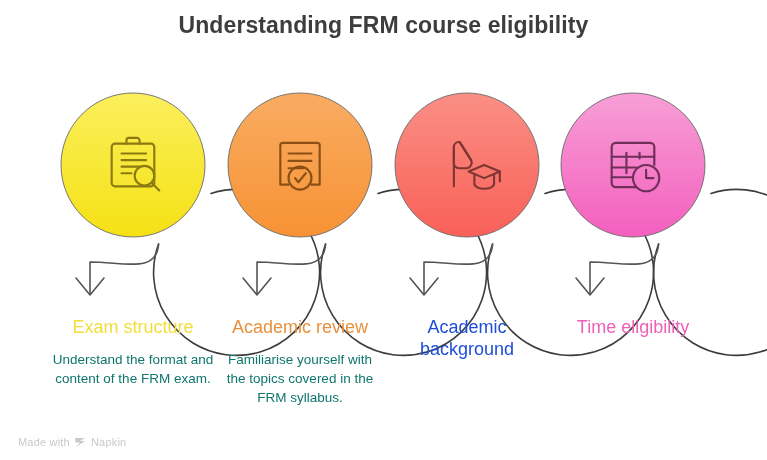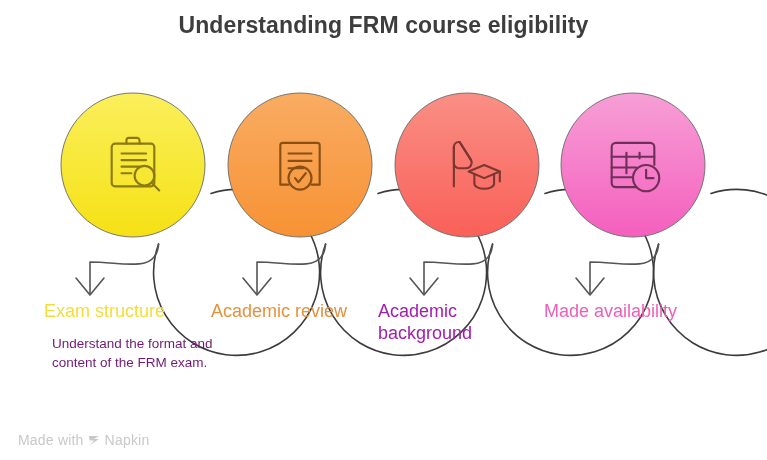--- a/index.html
+++ b/index.html
@@ -33,40 +33,41 @@
   svg.stage {
     position: absolute;
     top: 0;
     left: 0;
     width: 767px;
     height: 460px;
   }
   .col {
     position: absolute;
     width: 178px;
-    top: 300px;
+    text-align: center;
+    top: 316px;
   }
   .col-head {
     font-size: 18px;
     line-height: 22px;
     font-weight: normal;
     margin: 0 0 12px 0;
   }
   .col-body {
     font-size: 13.5px;
     line-height: 19px;
-    color: #701a75;
+    color: #0f766e;
     margin: 0;
     padding: 0 8px;
   }
   .watermark {
     position: absolute;
     left: 18px;
     bottom: 12px;
-    font-size: 14px;
+    font-size: 11px;
     color: #c9c9c9;
     display: flex;
     align-items: center;
     gap: 4px;
     letter-spacing: 0.2px;
   }
   .watermark svg { display: block; }
 </style>
 </head>
 <body>
@@ -141,26 +142,27 @@
         </g>
       </g>
   </svg>
 
   <div class="col" id="col0" style="left: 44px;">
     <div class="col-head" style="color: rgb(242, 222, 58);">Exam structure</div>
     <div class="col-body">Understand the format and content of the FRM exam.</div>
   </div>
   <div class="col" id="col1" style="left: 211px;">
     <div class="col-head" style="color: rgb(232, 144, 60);">Academic review</div>
+    <div class="col-body">Familiarise yourself with the topics covered in the FRM syllabus.</div>
   </div>
   <div class="col" id="col2" style="left: 378px;">
-    <div class="col-head" style="color: #a21caf;">Academic background</div>
+    <div class="col-head" style="color: #1d4ed8;">Academic background</div>
   </div>
   <div class="col" id="col3" style="left: 544px;">
-    <div class="col-head" style="color: rgb(238, 95, 184);">Made availability</div>
+    <div class="col-head" style="color: rgb(238, 95, 184);">Time eligibility</div>
   </div>
 
   <div class="watermark">
     <span>Made with</span>
     <svg width="13" height="11" viewBox="0 0 13 11">
       <path d="M1 1 L11 1 L6 4 L11 4 L2 10 L6 5.5 L1.5 5.5 Z" fill="#c9c9c9"></path>
     </svg>
     <span>Napkin</span>
   </div>
 

